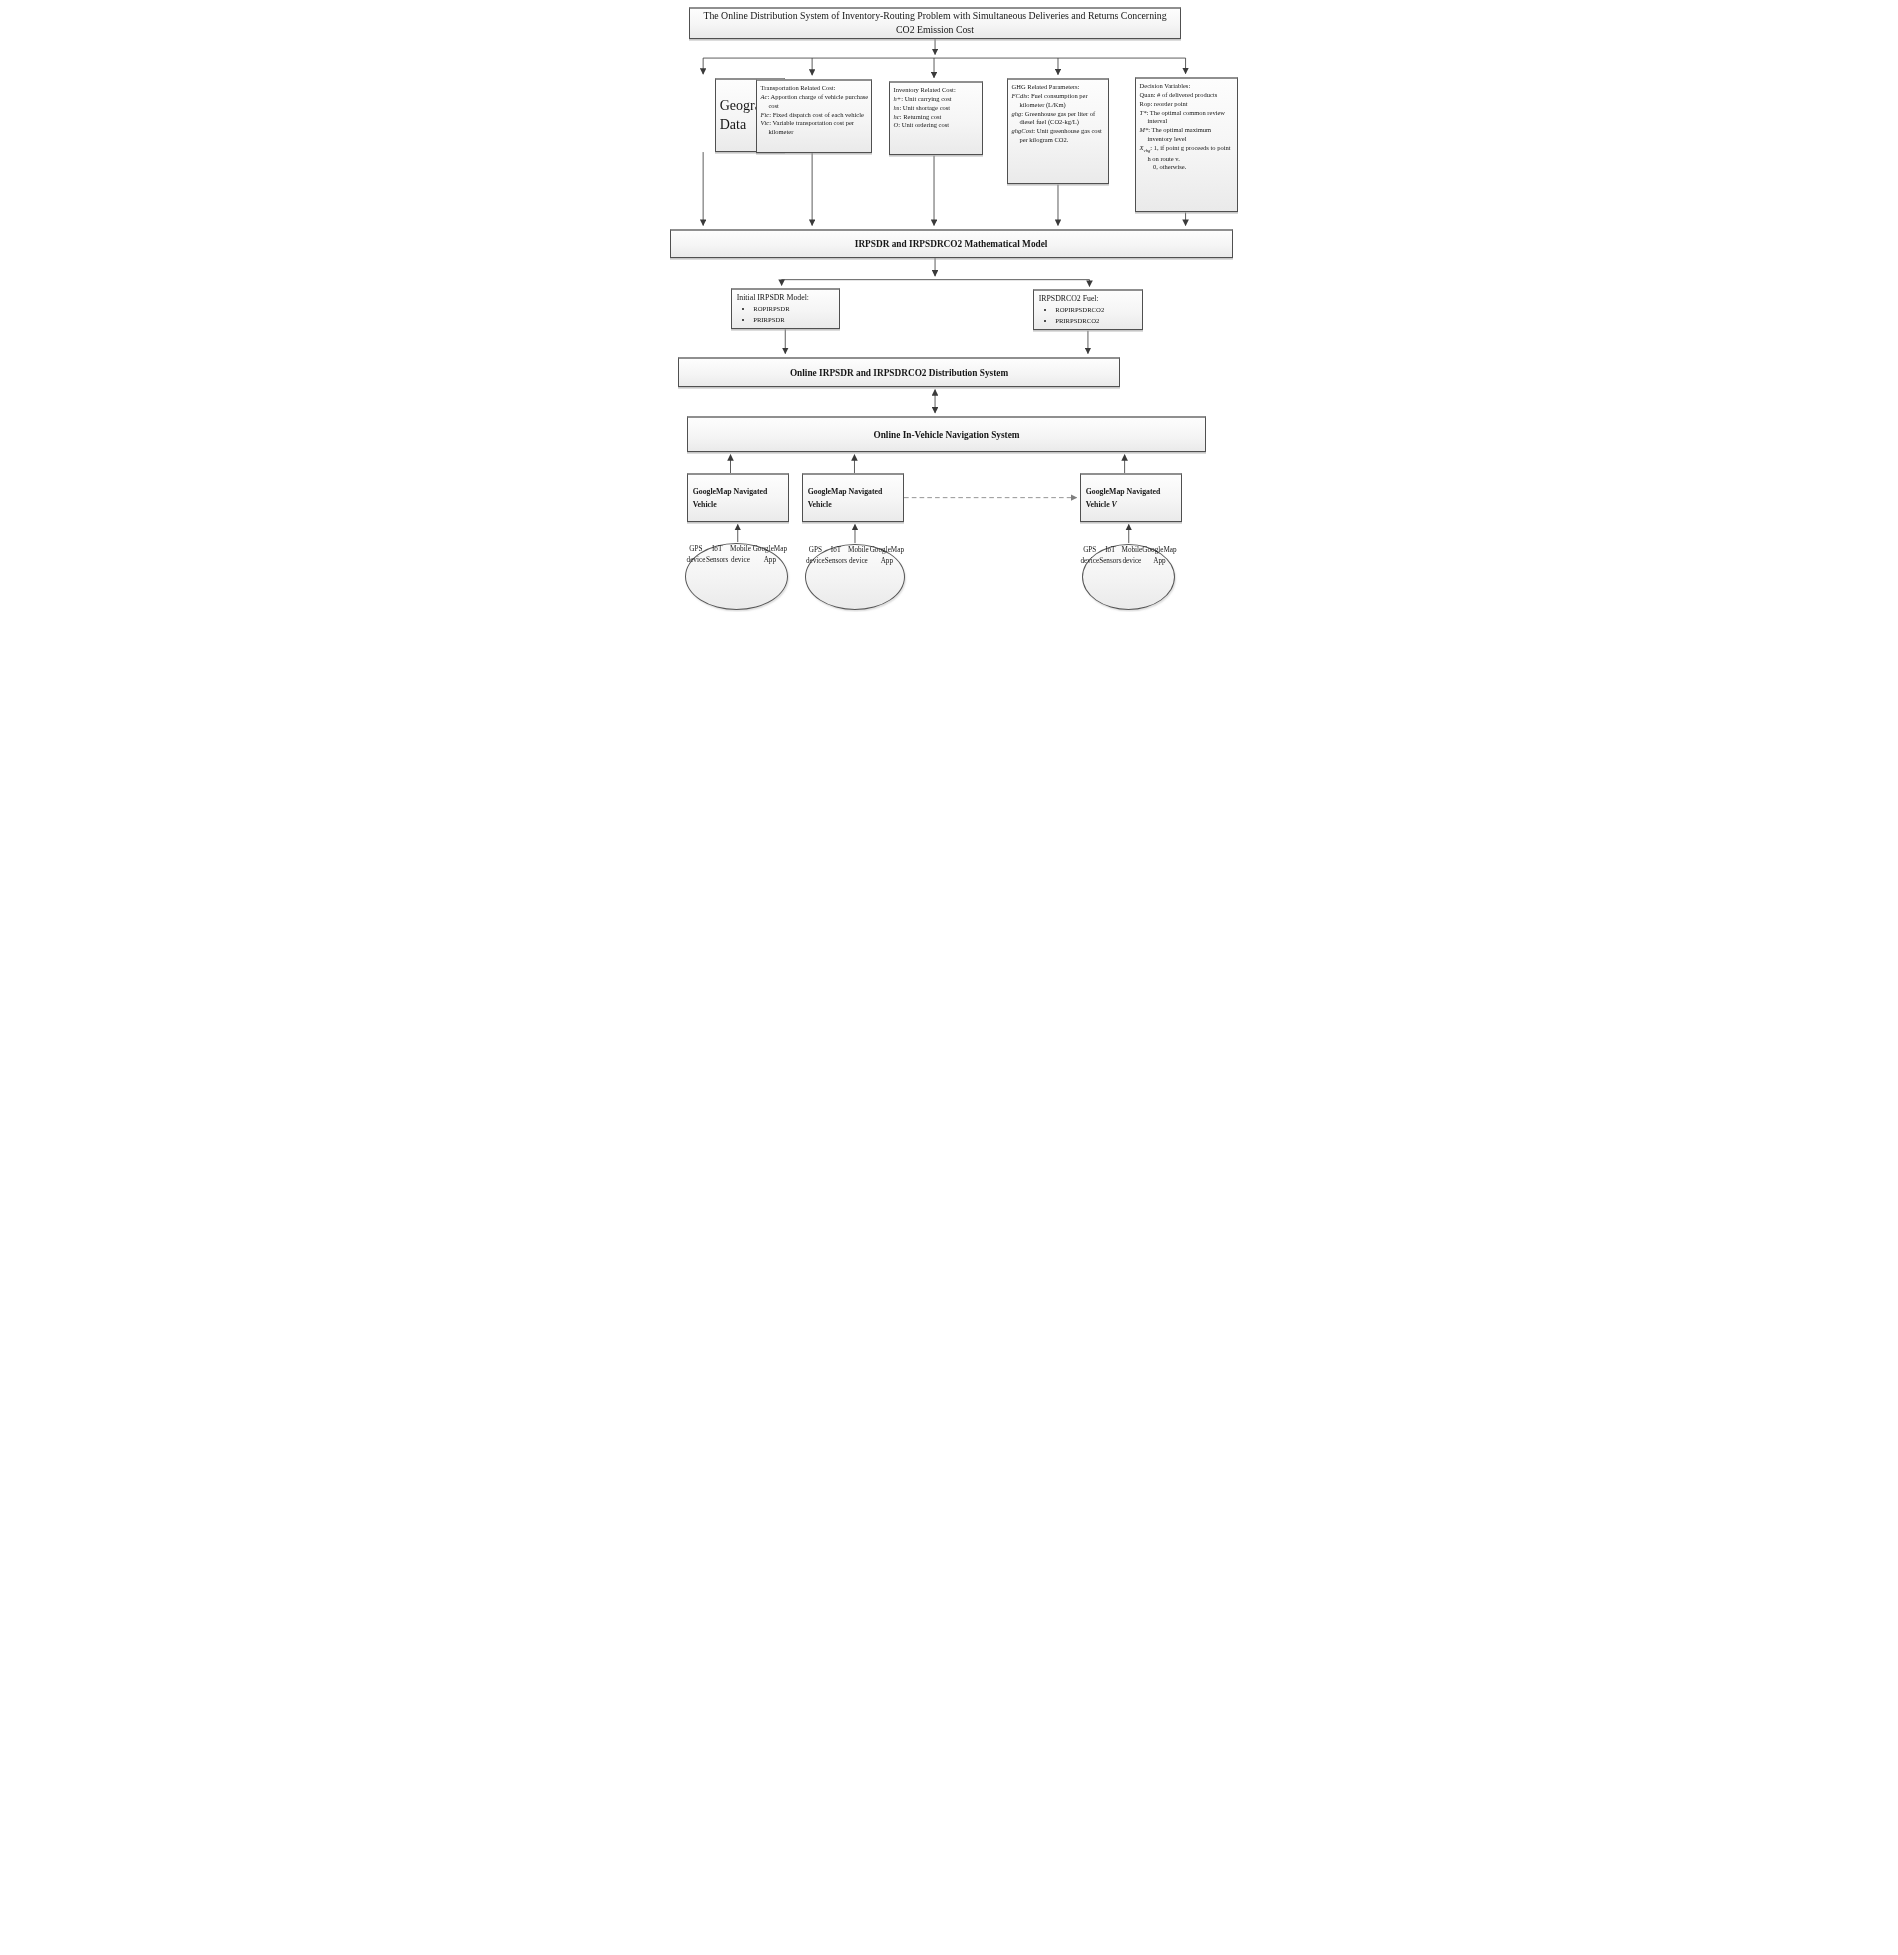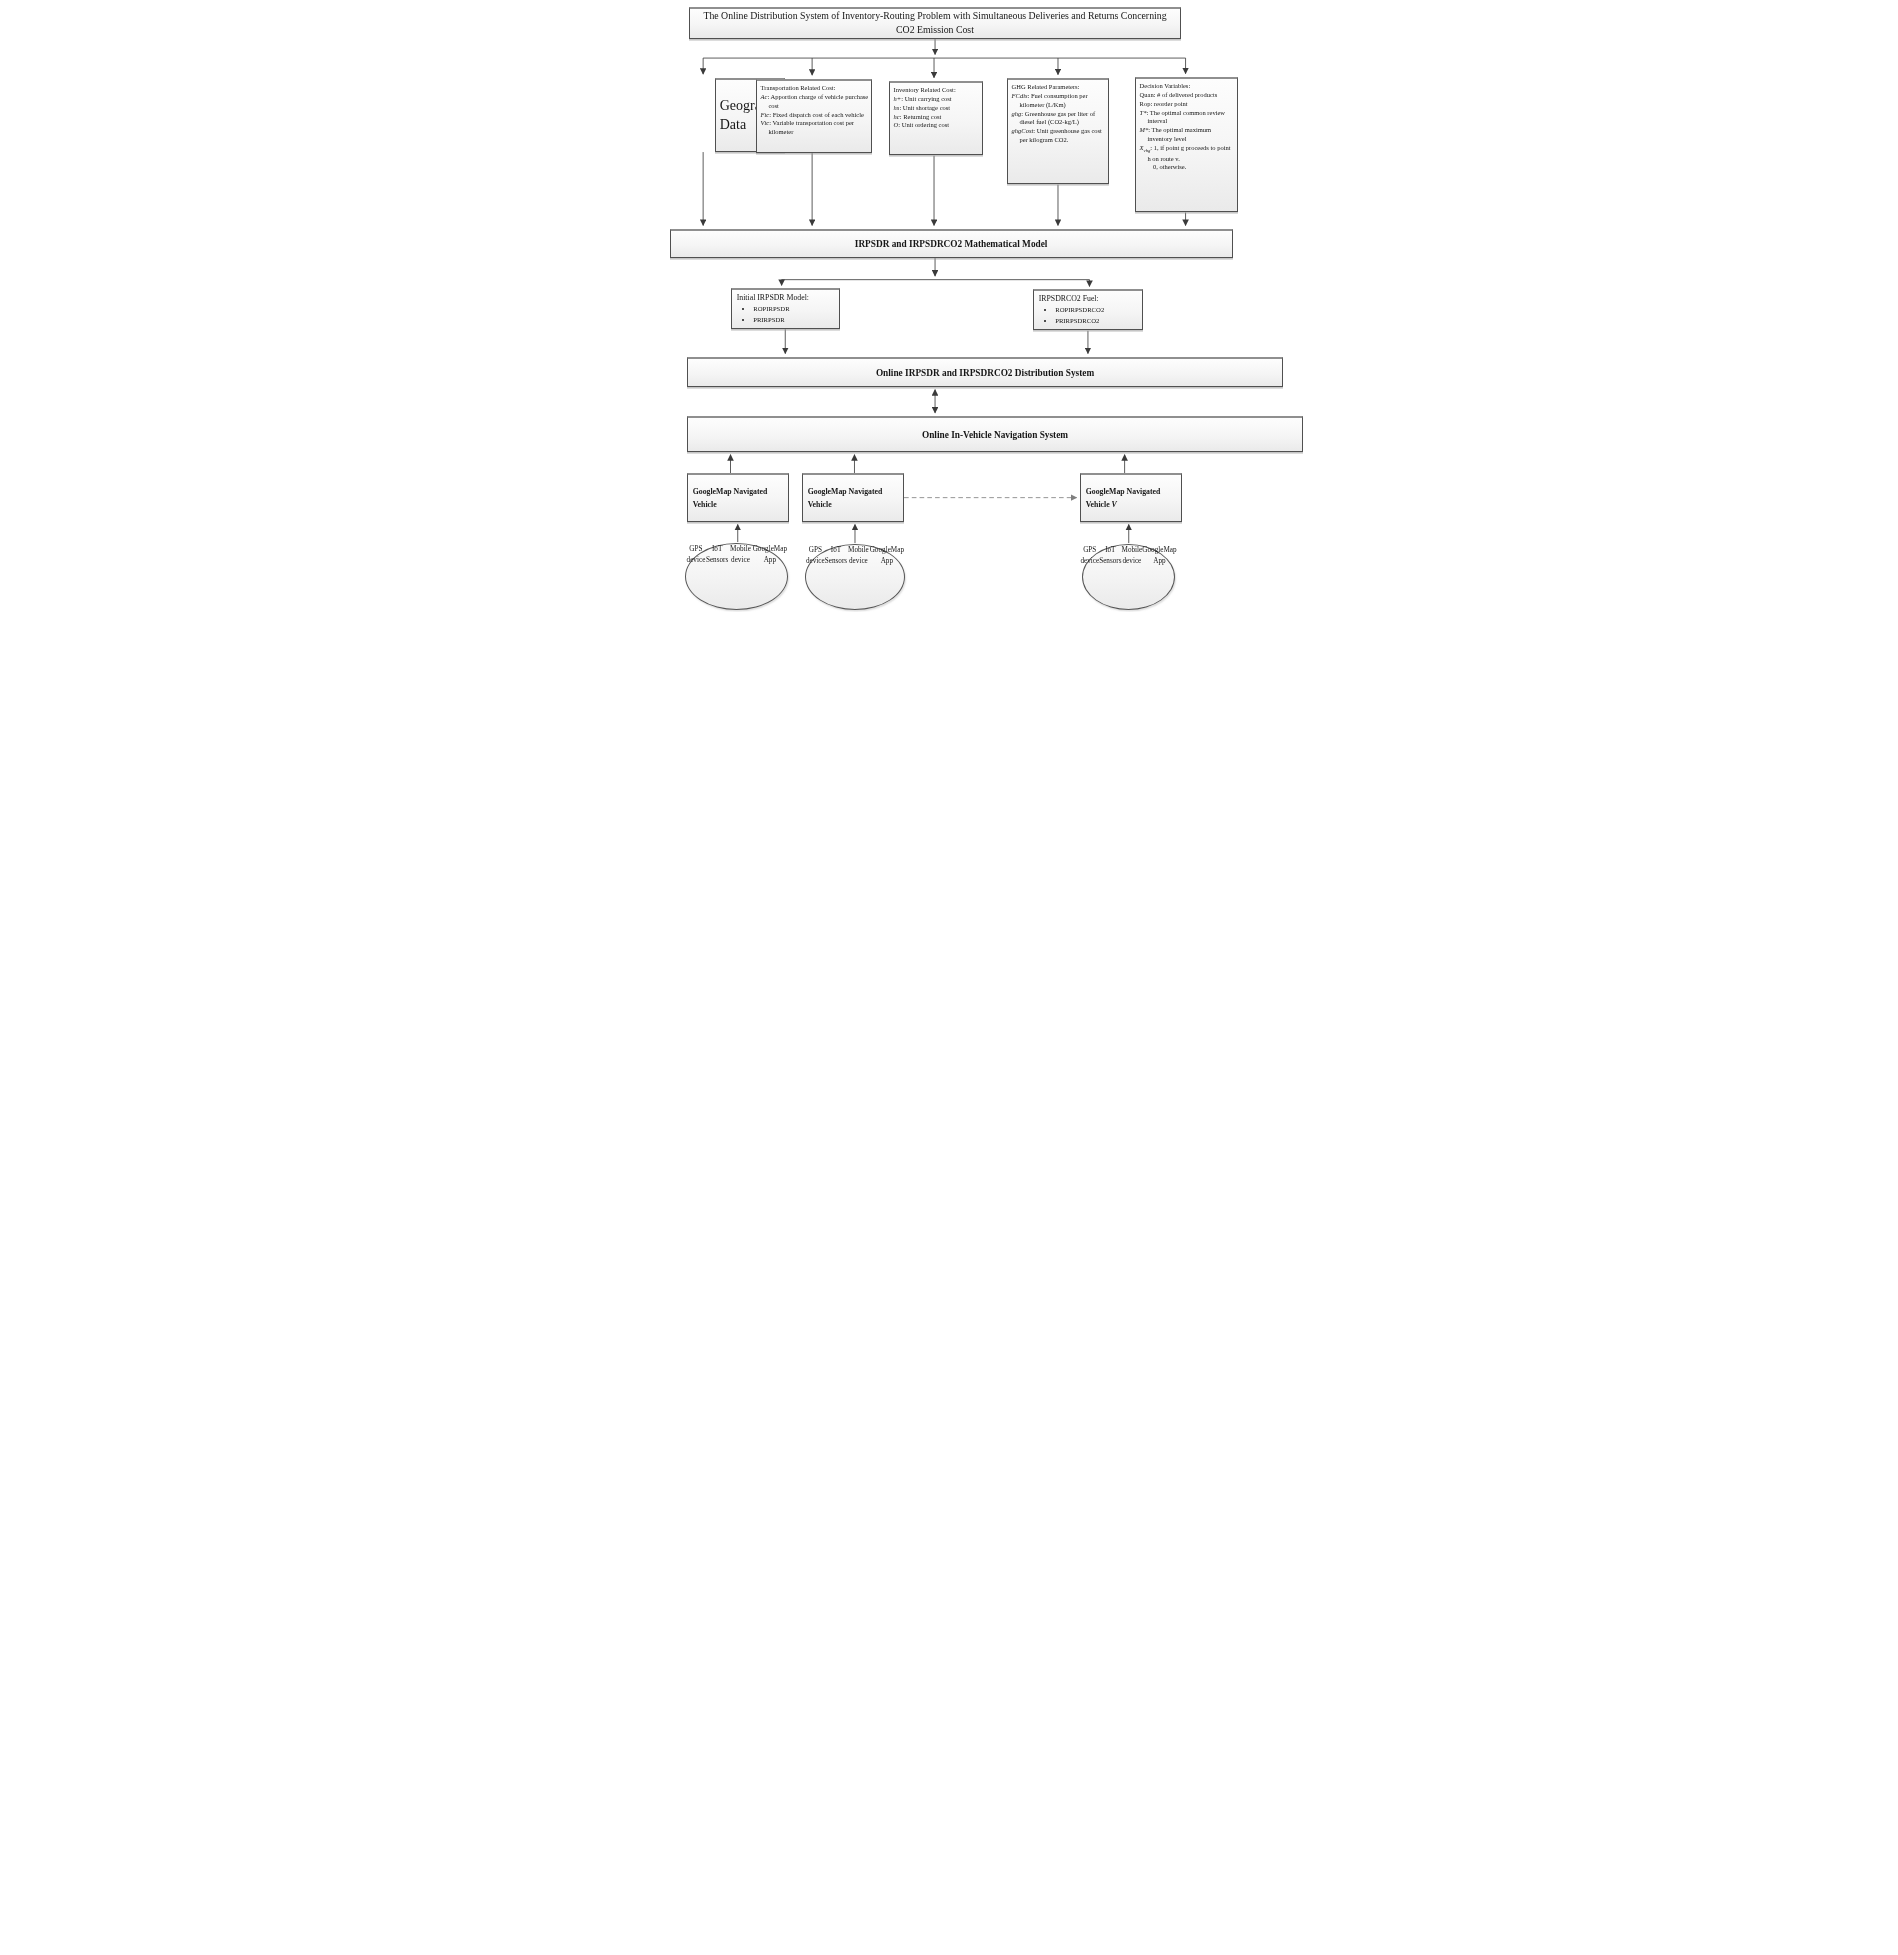--- a/index.html
+++ b/index.html
@@ -141,25 +141,25 @@
   </div>
 
   <div class="node mbox" style="left:381px;top:289px;width:110px;height:41px">
     <div class="mhead">IRPSDRCO2 Fuel:</div>
     <ul class="mlist">
       <li>ROPIRPSDRCO2</li>
       <li>PRIRPSDRCO2</li>
     </ul>
   </div>
 
-  <div class="node wide" style="left:35px;top:357px;width:596px;height:30px">
+  <div class="node wide" style="left:26px;top:357px;width:442px;height:30px">
     <div>Online IRPSDR and IRPSDRCO2 Distribution System</div>
   </div>
 
-  <div class="node wide" style="left:35px;top:416px;width:616px;height:36px">
+  <div class="node wide" style="left:35px;top:416px;width:519px;height:36px">
     <div>Online In-Vehicle Navigation System</div>
   </div>
 
   <div class="node vbox" style="left:35px;top:473px;width:102px;height:49px">
     <div><span>GoogleMap Navigated Vehicle</span></div>
   </div>
   <div class="node vbox" style="left:150px;top:473px;width:102px;height:49px">
     <div><span>GoogleMap Navigated Vehicle</span></div>
   </div>
   <div class="node vbox" style="left:428px;top:473px;width:102px;height:49px">

